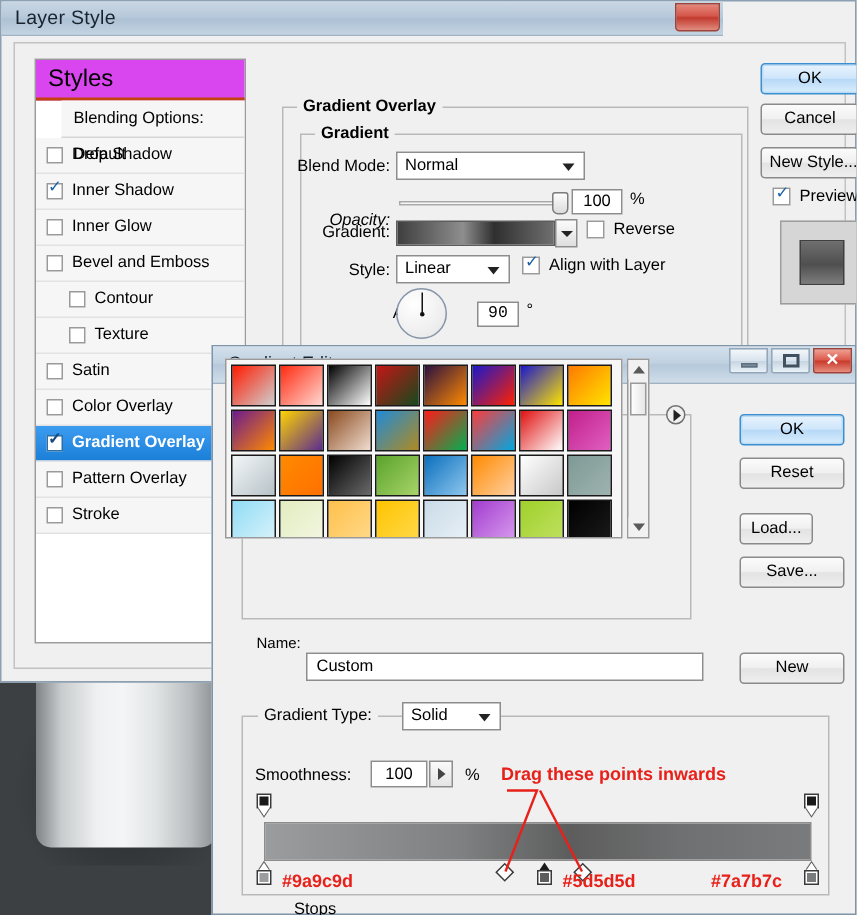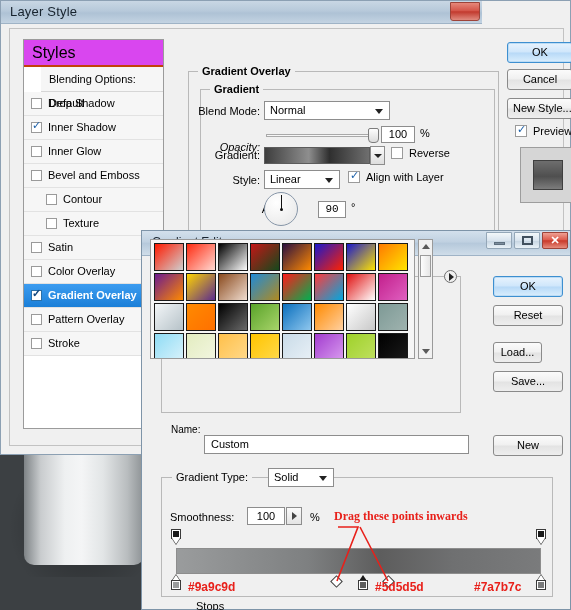--- a/index.html
+++ b/index.html
@@ -619,21 +619,21 @@
       </span>
   </div>
 
   <div class="midpoint" style="left:332px; top:577px;"></div>
   <div class="midpoint" style="left:384px; top:577px;"></div>
 
   <div class="hexlabel" style="left:188px; top:580px;">#9a9c9d</div>
   <div class="hexlabel" style="left:375px; top:580px;">#5d5d5d</div>
   <div class="hexlabel" style="left:474px; top:580px;">#7a7b7c</div>
 
-  <div class="annot" style="left:334px; top:509px;font-family:Liberation Serif, serif;">Drag these points inwards</div>
+  <div class="annot" style="left:334px; top:509px;">Drag these points inwards</div>
   <svg class="overlay" width="571" height="610">
     <polyline points="337,581 358,527 338,527" fill="none" stroke="#e8201a" stroke-width="1.6"></polyline>
     <polyline points="388,581 360,527" fill="none" stroke="#e8201a" stroke-width="1.6"></polyline>
   </svg>
 
   <div class="stops-label">Stops</div>
 
 </div>
 
 </body></html>

